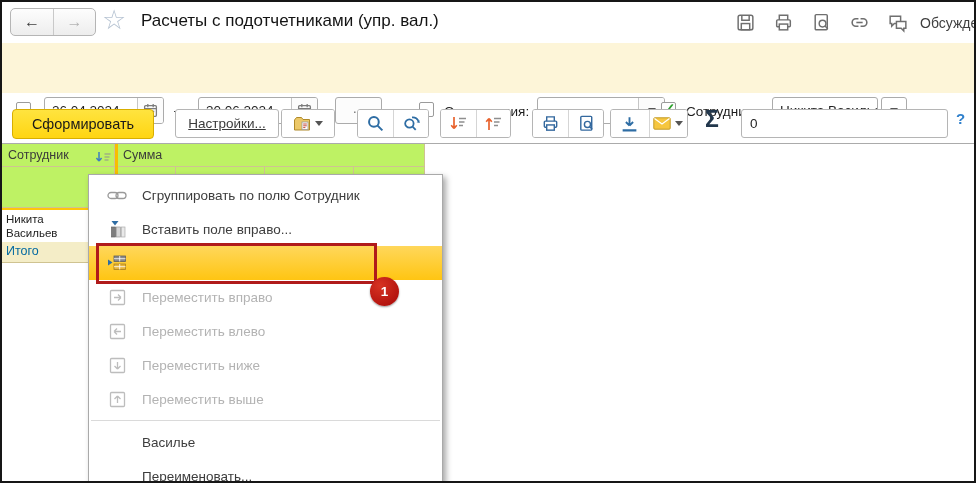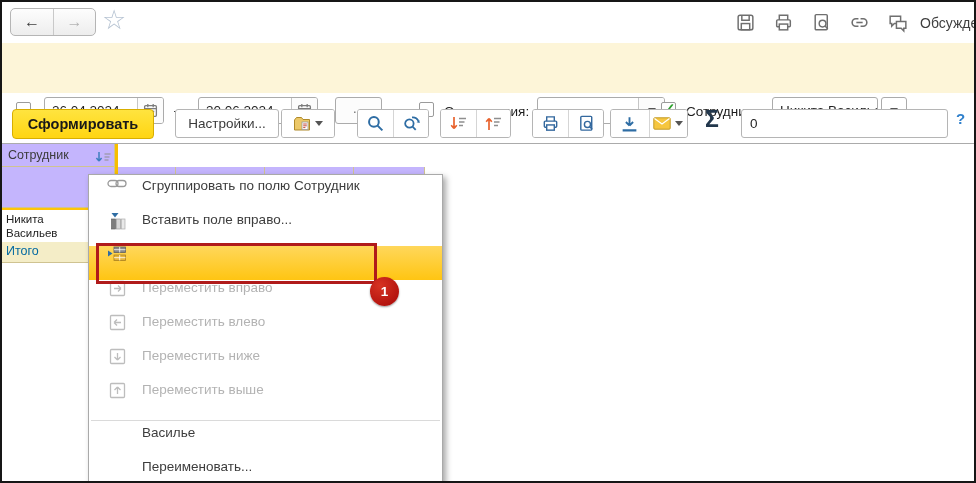--- a/index.html
+++ b/index.html
@@ -38,38 +38,38 @@
   .dash { position:absolute; font-size:14px; color:#444; }
   .dots-btn { position:absolute; left:333px; top:95px; width:47px; height:27px; background:#fcfcfc;
               border:1px solid #ababab; border-radius:3px; color:#6b6b6b; font-size:13px;
               text-align:center; line-height:22px; cursor:pointer; }
   .drop-btn { position:absolute; width:26px; height:27px; background:#fff; border:1px solid #ababab;
               border-radius:3px; display:flex; align-items:center; justify-content:center; cursor:pointer; }
 
   
   .gen-btn { position:absolute; left:10px; top:107px; width:142px; height:30px;
              background:linear-gradient(#ffe43f,#ffd512); border:1px solid #d8ae00; border-radius:4px;
-             font-size:14.5px; font-weight:bold; color:#191919; cursor:pointer;
+             font-size:14.5px; font-weight:normal; color:#191919; cursor:pointer;
              font-family:"Liberation Sans", sans-serif; }
   .settings-btn { position:absolute; left:173px; top:107px; width:104px; height:29px; background:#fff;
                   border:1px solid #b5b5b5; border-radius:3px; font-size:13.5px; color:#3a3a3a;
-                  cursor:pointer; font-family:"Liberation Sans", sans-serif; }
+                  cursor:pointer; font-family:"Liberation Sans", sans-serif;text-decoration:underline; }
   .btn-group { position:absolute; top:107px; height:29px; display:flex; background:#fff;
                border:1px solid #b5b5b5; border-radius:3px; overflow:hidden; }
   .btn-cell { display:flex; align-items:center; justify-content:center; cursor:pointer; background:#fff; }
   .btn-cell + .btn-cell { border-left:1px solid #d5d5d5; }
   .sigma { position:absolute; left:703px; top:104px; font-size:23px; font-weight:bold; color:#22374c; }
   .sum-box { position:absolute; left:739px; top:107px; width:207px; height:29px; background:#fff;
              border:1px solid #b5b5b5; border-radius:3px; font-size:13.5px; color:#1f1f1f;
              line-height:27px; padding-left:8px; }
   .help { position:absolute; left:954px; top:108px; color:#2f80cc; font-weight:bold; font-size:15px; cursor:pointer; }
 
   
   .table-topline { position:absolute; left:0; top:141px; width:100%; height:1px; background:#ababab; }
-  .hcell { position:absolute; background:#c4b5fd; border-right:1px solid #cfc391;
+  .hcell { position:absolute; background:#bef264; border-right:1px solid #cfc391;
            border-bottom:1px solid #cfc391; font-size:12.5px; color:#3b3b3b; }
   .h-emp { left:0; top:142px; width:113px; height:23px; line-height:22px; padding-left:6px; }
   .h-sum { left:116px; top:142px; width:307px; height:23px; line-height:22px; padding-left:5px; }
   .accent-v { position:absolute; left:113px; top:142px; width:3px; height:64px; background:#f7be00; }
   .sub { top:165px; height:41px; }
   .sub-emp { left:0; width:113px; }
   .sub1 { left:116px; width:58px; }
   .sub2 { left:174px; width:89px; }
   .sub3 { left:263px; width:89px; }
   .sub4 { left:352px; width:71px; }
@@ -78,21 +78,21 @@
              font-size:11.5px; color:#222; line-height:14px; padding:2px 0 0 4px; }
   .row-total { position:absolute; left:0; top:240px; width:113px; height:21px; background:#f4edc7;
                border-right:1px solid #cfc391; border-bottom:1px solid #cfc391;
                font-size:12.5px; color:#0369a1; line-height:19px; padding-left:4px; }
   .sort-ind { position:absolute; right:2px; top:5px; }
 
   
   .ctx-menu { position:absolute; left:86px; top:172px; width:355px; height:309px; background:#fff;
               border:1px solid #a9a9a9; box-shadow:3px 3px 6px rgba(0,0,0,0.35); z-index:5;
               padding-top:3px; }
-  .mi { height:34px; display:flex; align-items:flex-start; padding-left:17px; font-size:13.5px;
+  .mi { height:34px; display:flex; align-items:center; padding-left:17px; font-size:13.5px;
         color:#3d3d3d; cursor:pointer; white-space:nowrap; }
   .mi .ibx { width:22px; display:flex; justify-content:center; margin-right:14px; flex:none; }
   .mi.disabled { color:#b3b3b3; cursor:default; }
   .mi.hl { background:linear-gradient(#ffd75b,#ffc512); }
   .msep { height:1px; background:#dadada; margin:4px 2px; }
 
   
   .ann-box { position:absolute; left:94px; top:241px; width:281px; height:41px;
              border:3px solid #b01b1b; z-index:9; }
   .ann-badge { position:absolute; left:368px; top:275px; width:29px; height:29px; border-radius:50%;
@@ -108,20 +108,21 @@
   <div class="topbar">
     <div class="nav-group">
       <div class="nav-btn back">
           <span>←</span>
         </div>
       <div class="nav-btn fwd">
           <span>→</span>
         </div>
     </div>
     <div class="star">☆</div>
+    <div class="win-title">Расчеты с подотчетниками (упр. вал.)</div>
     <div class="top-icons">
       <span class="tool-ico">
         <svg width="21" height="21" viewBox="0 0 20 20" fill="none" stroke="#6f6f6f" stroke-width="1.4">
           <rect x="3" y="3" width="14" height="14" rx="1.8"></rect>
             <path d="M6.5 3 v4.8 h7 V3"></path>
             <rect x="6" y="11" width="8" height="6"></rect>
           </svg>
       </span>
       <span class="tool-ico">
         <svg width="21" height="21" viewBox="0 0 20 20" fill="none" stroke="#6f6f6f" stroke-width="1.4">
@@ -289,20 +290,23 @@
   <div class="hcell h-emp">
     <span>Сотрудник</span>
     <span class="sort-ind">
       <svg width="17" height="13" viewBox="0 0 17 13" fill="none">
         <path d="M4 1 v9 M4 10 l-2.6-3 M4 10 l2.6-3" stroke="#3f7fbf" stroke-width="1.5"></path>
         <path d="M9.5 3 h6 M9.5 6 h5 M9.5 9 h4" stroke="#909090" stroke-width="1.2"></path>
         </svg>
     </span>
   </div>
   <div class="accent-v"></div>
+  <div class="hcell h-sum">
+    <span>Сумма</span>
+  </div>
 
   <div class="hcell sub sub-emp"></div>
   <div class="hcell sub sub1"></div>
   <div class="hcell sub sub2"></div>
   <div class="hcell sub sub3"></div>
   <div class="hcell sub sub4"></div>
 
   <div class="row-emp">
     <div>Никита</div>
     <div>Васильев</div>

